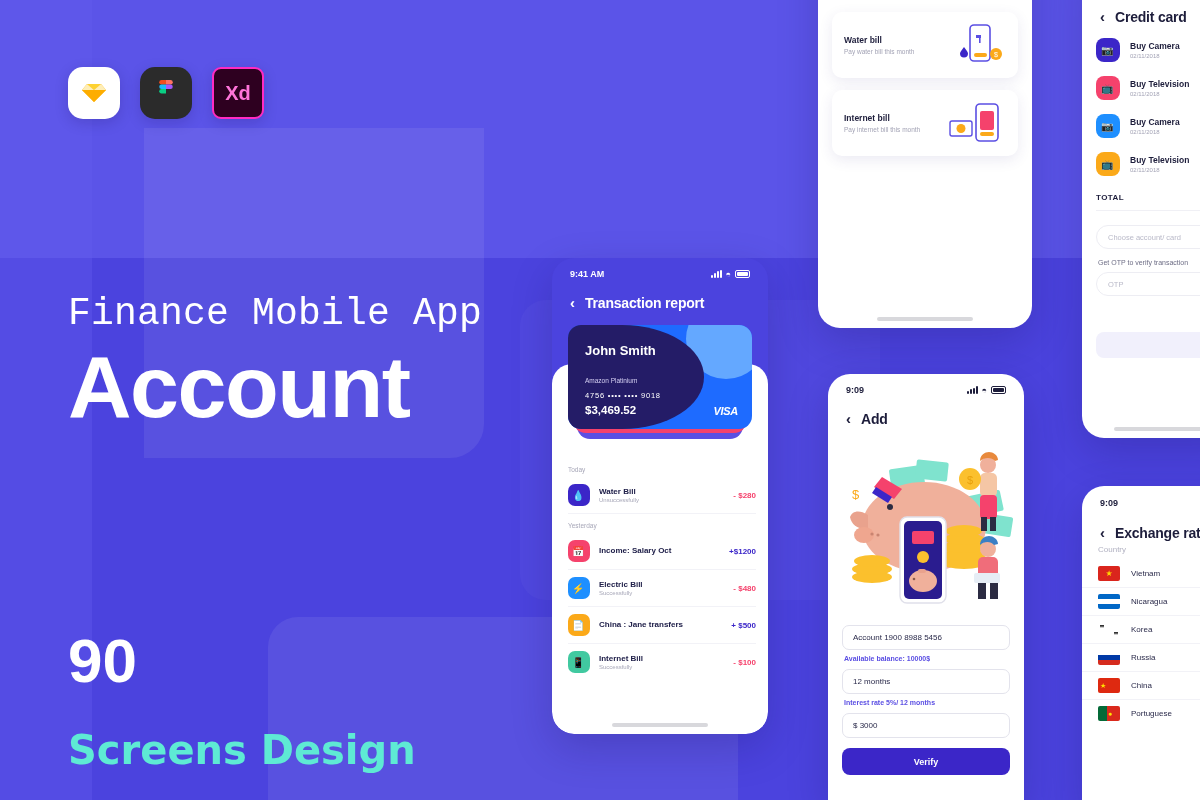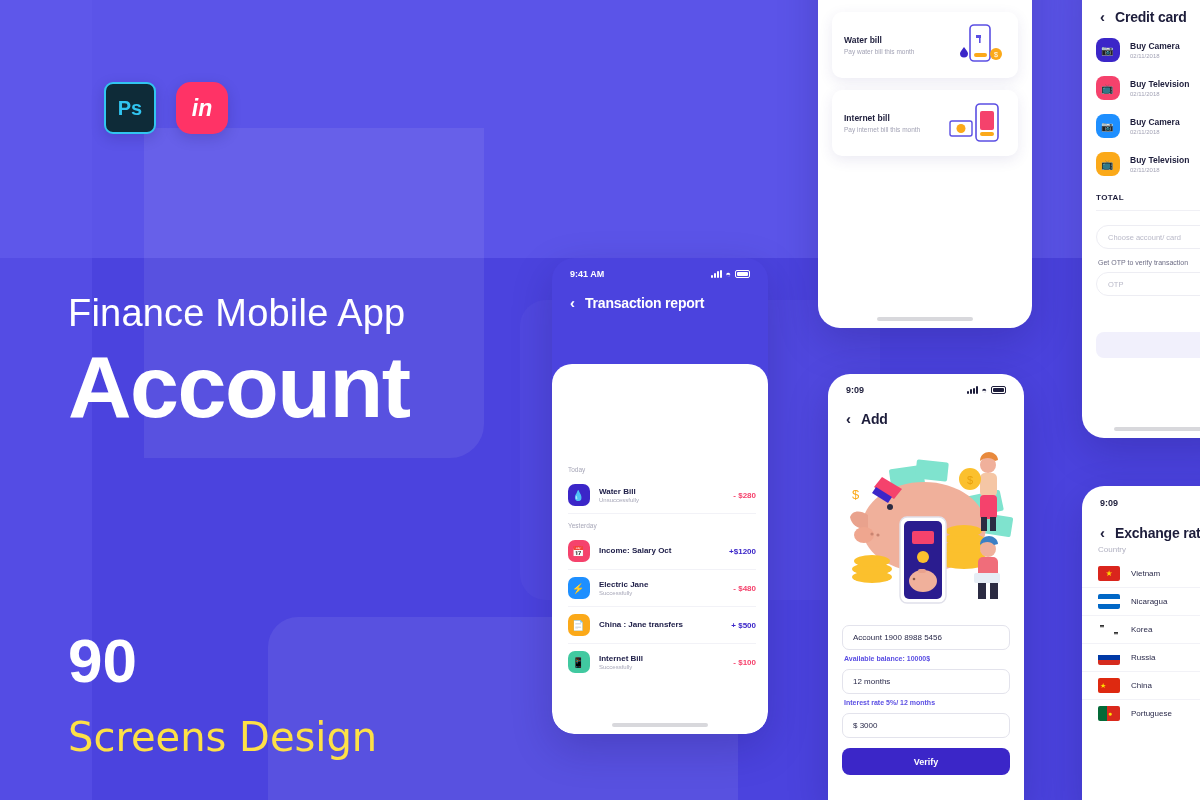--- a/index.html
+++ b/index.html
@@ -38,26 +38,26 @@
   .t-figma  { background:#2B2B2B; border-radius:15px; }
   .t-xd     { background:#2E0020; border:2px solid #FF2BC2; border-radius:9px;
               color:#FF74D9; font-size:20px; font-style:normal; }
   .t-ps     { background:#0E2B38; border:2px solid #31C5F0; border-radius:9px;
               color:#31C5F0; font-size:20px; }
   .t-in     { background:#FF3366; border-radius:15px; color:#fff;
               font-style:italic; font-size:23px; font-weight:bold; }
 
   .hero { position:absolute; left:68px; top:292px; }
   .hero-sub { font-size:38px; color:#fff; font-weight:400; letter-spacing:0.2px;
-              font-family:Liberation Sans, sans-serif; }
+              font-family:Liberation Mono, monospace; }
   .hero-title { font-size:88px; color:#fff; font-weight:bold; letter-spacing:-1.5px;
                 line-height:1.05; margin-top:6px; }
   .hero-foot { position:absolute; left:68px; top:630px; }
   .hero-count { font-size:62px; color:#fff; font-weight:bold; line-height:1; }
-  .hero-screens { font-size:40px; color:#fde047; font-weight:400; margin-top:22px;
+  .hero-screens { font-size:40px; color:#5eead4; font-weight:700; margin-top:35px;
                   font-family:"DejaVu Sans", sans-serif; }
 
   
   .phone { position:absolute; background:#fff; overflow:hidden;
            box-shadow:0 14px 40px rgba(25,15,90,0.22); }
   .statusbar { display:flex; justify-content:space-between; align-items:center;
                padding:0 18px; height:26px; font-size:9px; font-weight:bold; }
   .sb-icons { display:flex; gap:4px; align-items:center; }
   .bars { display:flex; align-items:flex-end; gap:1px; height:8px; }
   .bars i { width:2px; background:currentColor; display:block; border-radius:1px; }
@@ -178,23 +178,40 @@
 
   <div class="bg-base"></div>
   <div class="bg-top"></div>
   <div class="bg-leftstrip"></div>
   <div class="bg-leftstrip-low"></div>
   <div class="bg-rect-a"></div>
   <div class="bg-rect-c"></div>
   <div class="bg-rect-b"></div>
 
   <div class="tool-icons">
-    <div class="tool-row second">
-      <div class="tool t-ps">Ps</div>
-      <div class="tool t-in">in</div>
+    <div class="tool-row">
+      <div class="tool t-sketch">
+        <svg width="26" height="22" viewBox="0 0 26 22">
+          <path d="M6 2h14l5 6-12 12L1 8z" fill="#FDB300"></path>
+          <path d="M6 2h14l-7 6z" fill="#FDD231"></path>
+          <path d="M1 8h24l-12 12z" fill="#FDAD00"></path>
+          <path d="M6 2L1 8h12z" fill="#FEEEB7"></path>
+          <path d="M20 2l5 6H13z" fill="#FEEEB7"></path>
+        </svg>
+      </div>
+      <div class="tool t-figma">
+        <svg width="18" height="27" viewBox="0 0 18 27">
+          <path d="M4.5 0h4.5v4.5H4.5a2.25 2.25 0 010-4.5z" fill="#F24E1E"></path>
+          <path d="M9 0h4.5a2.25 2.25 0 010 4.5H9z" fill="#FF7262"></path>
+          <path d="M9 4.5h4.5a2.25 2.25 0 010 4.5H9z" fill="#A259FF"></path>
+          <path d="M4.5 4.5H9V9H4.5a2.25 2.25 0 010-4.5z" fill="#1ABCFE"></path>
+          <path d="M4.5 9H9v4.5H4.5a2.25 2.25 0 010-4.5z" fill="#0ACF83"></path>
+        </svg>
+      </div>
+      <div class="tool t-xd">Xd</div>
     </div>
   </div>
 
   <div class="hero">
     <div class="hero-sub">Finance Mobile App</div>
     <div class="hero-title">Account</div>
   </div>
   <div class="hero-foot">
     <div class="hero-count">90</div>
     <div class="hero-screens">Screens Design</div>
@@ -213,20 +230,33 @@
         <span class="wifi">◓</span>
         <span class="batt"></span>
       </span>
     </div>
     <div class="navbar">
       <span class="chev">‹</span>
       <span class="navtitle">Transaction report</span>
     </div>
     <div class="tr-sheet"></div>
 
+    <div class="card-stack">
+      <div class="card-back2"></div>
+      <div class="card-back1"></div>
+      <div class="card-front">
+        <div class="cf-circle"></div>
+        <div class="cf-dark"></div>
+        <div class="cf-name">John Smith</div>
+        <div class="cf-type">Amazon Platinium</div>
+        <div class="cf-num">4756  ••••  ••••  9018</div>
+        <div class="cf-amt">$3,469.52</div>
+        <div class="cf-visa">VISA</div>
+      </div>
+    </div>
 
     <div class="tx-list">
       <div class="tx-group">Today</div>
       <div class="tx-row">
         <div class="tx-ico" style="background:#3B26C8">💧</div>
         <div class="tx-mid">
           <div class="tx-name">Water Bill</div>
           <div class="tx-stat">Unsuccessfully</div>
         </div>
         <div class="tx-amt" style="color:#F5426C">- $280</div>
@@ -239,21 +269,21 @@
         <div class="tx-mid">
           <div class="tx-name">Income: Salary Oct</div>
           <div class="tx-stat"></div>
         </div>
         <div class="tx-amt" style="color:#3B26C8">+$1200</div>
       </div>
 
       <div class="tx-row">
         <div class="tx-ico" style="background:#1E8FFF">⚡</div>
         <div class="tx-mid">
-          <div class="tx-name">Electric Jane</div>
+          <div class="tx-name">Electric Bill</div>
           <div class="tx-stat">Successfully</div>
         </div>
         <div class="tx-amt" style="color:#F5426C">- $480</div>
       </div>
 
       <div class="tx-row">
         <div class="tx-ico" style="background:#FBA919">📄</div>
         <div class="tx-mid">
           <div class="tx-name">China : Jane transfers</div>
           <div class="tx-stat"></div>

